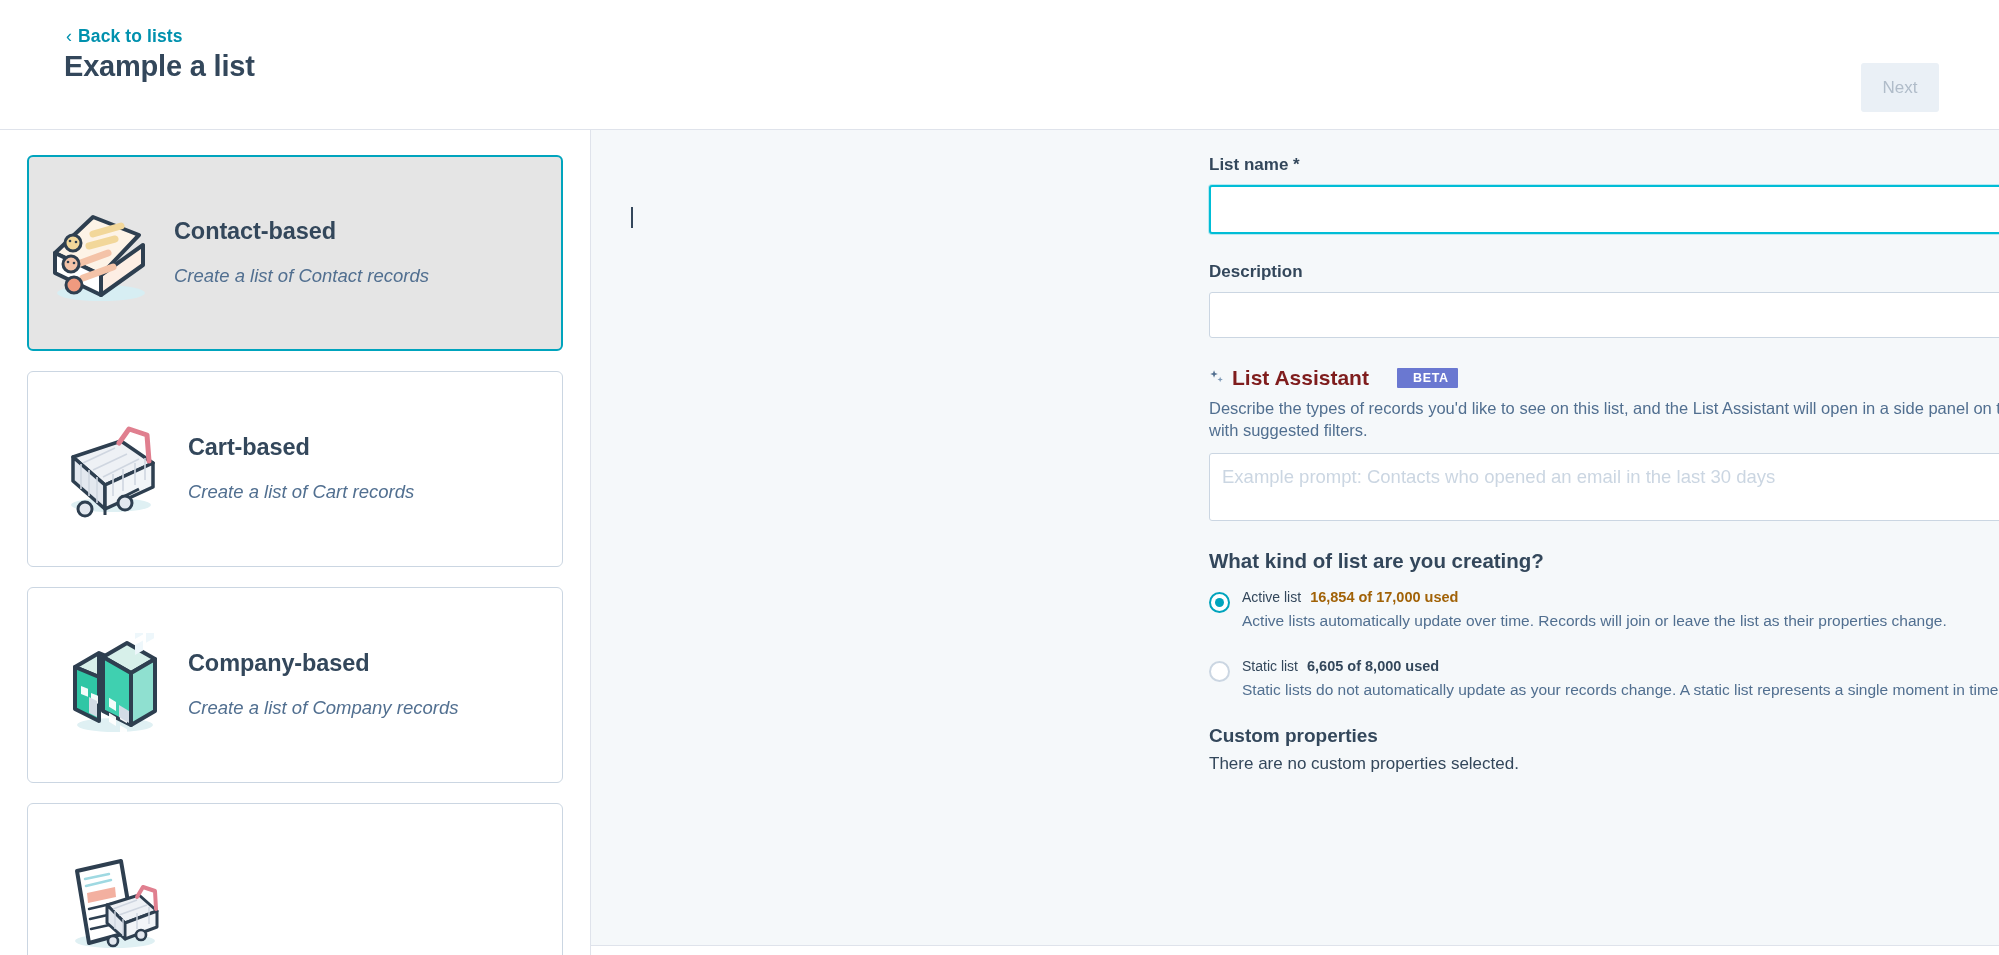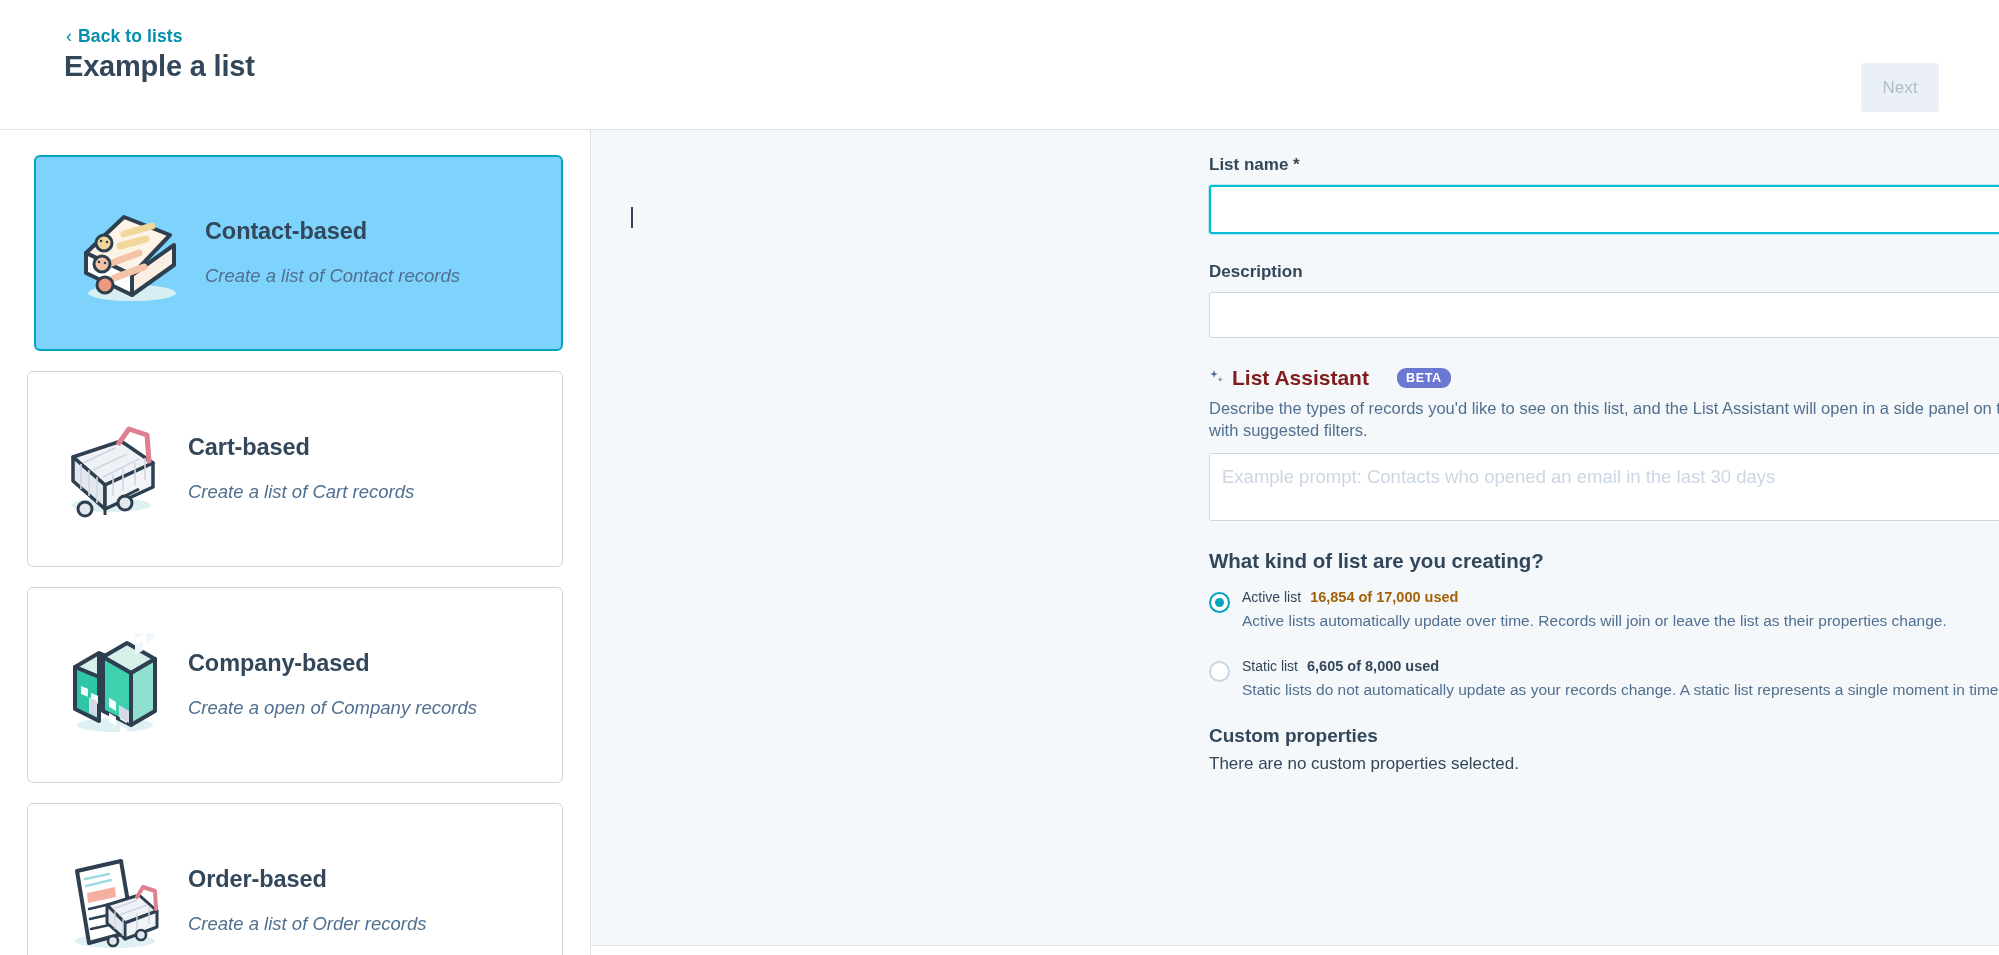--- a/index.html
+++ b/index.html
@@ -82,24 +82,23 @@
     border: 1px solid #cbd6e2;
     border-radius: 6px;
     background: #ffffff;
     margin-bottom: 20px;
     display: flex;
     align-items: center;
     padding: 0 8px 0 26px;
     cursor: pointer;
   }
   .type-card.selected {
-    background: #7dd3fc;
+    background: #e5e5e5;
     border: 2px solid #00a4bd;
-    padding-left: 35px;
-    margin-left: 7px;
+    padding-left: 11px;
   }
   .card-icon {
     width: 118px;
     flex: 0 0 118px;
     height: 120px;
     display: flex; align-items: center; justify-content: center;
     margin-right: 16px;
   }
   .card-text { flex: 1 1 auto; min-width: 0; padding-right: 10px;}
   .card-title {
@@ -192,22 +191,22 @@
     font-weight: 700;
     color: #7f1d1d;
     margin-right: 28px;
   }
   .beta-badge {
     background: #6a78d1;
     color: #ffffff;
     font-size: 12.5px;
     font-weight: 700;
     letter-spacing: 0.7px;
-    padding: 4px 9px 3px 9px;
-    border-radius: 9px;
+    padding: 4px 9px 3px 16px;
+    border-radius: 1px;
     line-height: 1;
   }
   .assistant-desc {
     width: 932px;
     font-size: 16.5px;
     color: #516f90;
     line-height: 1.36;
     margin: 0 0 11px 0;
   }
   .prompt-box {
@@ -399,21 +398,21 @@
               <rect x="87" y="50" width="8" height="10" transform="skewY(-30)"></rect>
             </g>
             <g fill="#d3dce6">
               <path d="M30 64 L38 68 L38 84 L30 80 Z"></path>
               <path d="M60 72 L70 78 L70 90 L60 84 Z"></path>
             </g>
           </svg>
         </div>
         <div class="card-text">
           <div class="card-title">Company-based</div>
-          <div class="card-desc">Create a open of Company records</div>
+          <div class="card-desc">Create a list of Company records</div>
         </div>
       </div>
 
       <div class="type-card">
         <div class="card-icon">
           <svg width="108" height="104" viewBox="0 0 108 104">
             <ellipse cx="56" cy="92" rx="40" ry="7" fill="#dff0f3"></ellipse>
             <path d="M18 22 L62 12 L74 82 L30 94 Z" fill="#ffffff" stroke="#2e3f50" stroke-width="4" stroke-linejoin="round"></path>
             <g stroke="#9fd9e2" stroke-width="2.5" stroke-linecap="round">
               <path d="M26 30 L50 25"></path>
@@ -433,24 +432,20 @@
             <g stroke="#cfd6e0" stroke-width="1.4" fill="none">
               <path d="M54 60 L78 51 M60 66 L88 56"></path>
               <path d="M56 62 L56 80 M64 70 L64 87 M78 80 L78 64 M90 75 L90 58"></path>
             </g>
             <path d="M78 48 L84 38 L96 42 L97 60" stroke="#e07f8f" stroke-width="4" fill="none" stroke-linecap="round" stroke-linejoin="round"></path>
             <g stroke="#2e3f50" stroke-width="2.6" fill="#e3e8ef">
               <circle cx="54" cy="92" r="5"></circle>
                 <circle cx="82" cy="86" r="5"></circle>
             </g>
           </svg>
-        </div>
-        <div class="card-text">
-          <div class="card-title">Order-based</div>
-          <div class="card-desc">Create a list of Order records</div>
         </div>
       </div>
 
     </div>
 
     <div class="form-panel">
       <div class="form-inner">
         <div class="form-col">
 
           <div class="field-label">List name *</div>

